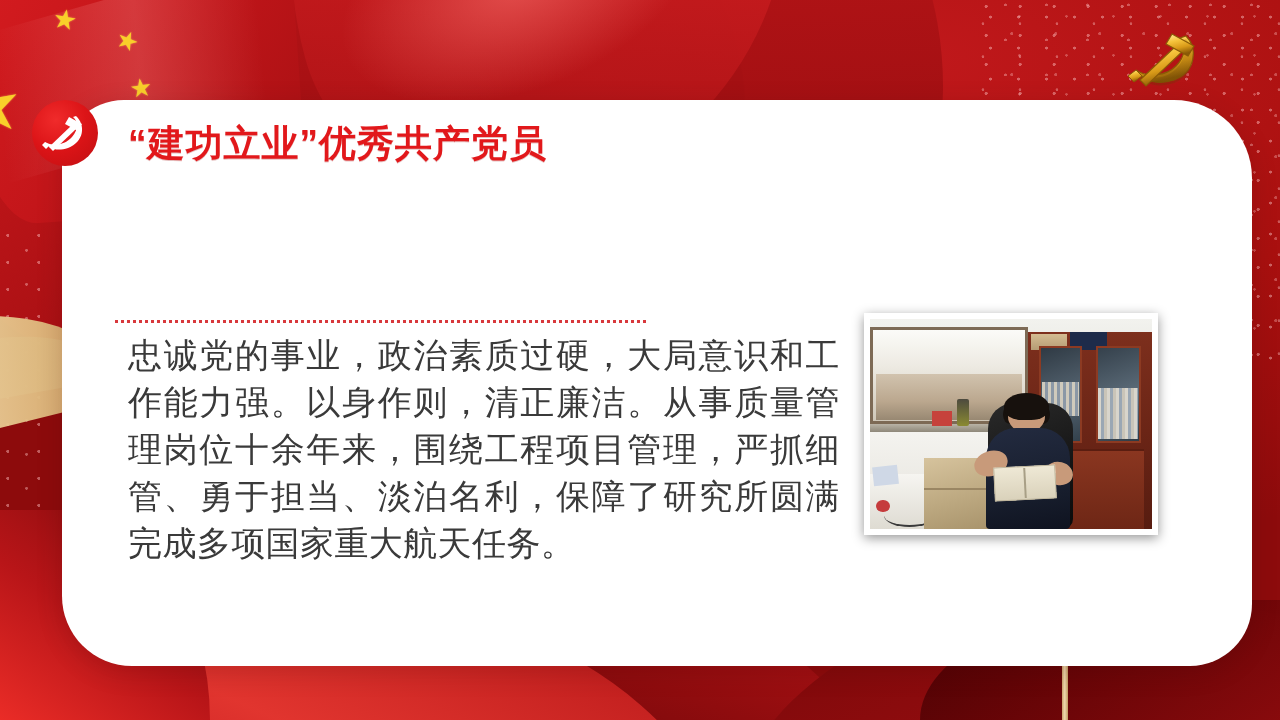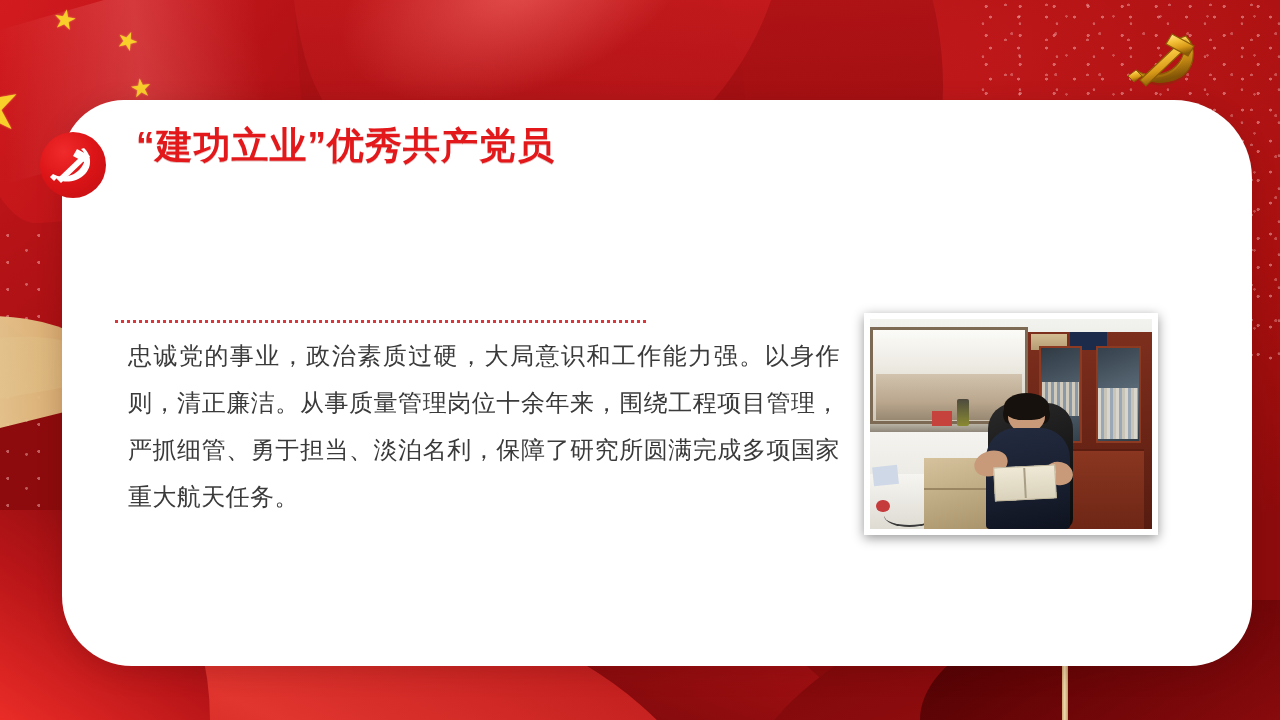--- a/index.html
+++ b/index.html
@@ -194,25 +194,24 @@
     left: 62px; top: 100px;
     width: 1190px; height: 566px;
     background: #ffffff;
     border-radius: 62px 78px 62px 70px;
     box-shadow: 0 6px 26px rgba(60,0,0,.18);
   }
 
   
   .header-row {
     position: absolute;
-    left: 40px; top: 92px;
+    left: 32px; top: 92px;
     width: 660px;
     display: flex;
-    align-items: flex-start;
-    margin-top: 32px;
+    align-items: flex-end;
   }
   .party-badge {
     width: 66px; height: 66px;
     border-radius: 50%;
     background: radial-gradient(circle at 36% 30%, #f02b2b 0%, #dc1417 48%, #c00f12 100%);
     position: relative;
     flex: 0 0 auto;
     margin-top: 8px;
   }
   .party-badge svg { position: absolute; left: 9px; top: 9px; }
@@ -250,21 +249,21 @@
     background-size: 6px 3px;
     background-repeat: repeat-x;
   }
 
   
   .body-text {
     position: absolute;
     left: 128px; top: 332px;
     width: 712px;
     color: #3a3a3a;
-    font-size: 24px;
+    font-size: 34px;
     line-height: 47px;
     letter-spacing: .4px;
     text-align: justify;
   }
   .body-text p { margin: 0; }
 
   
   .photo-frame {
     position: absolute;
     left: 864px; top: 313px;

